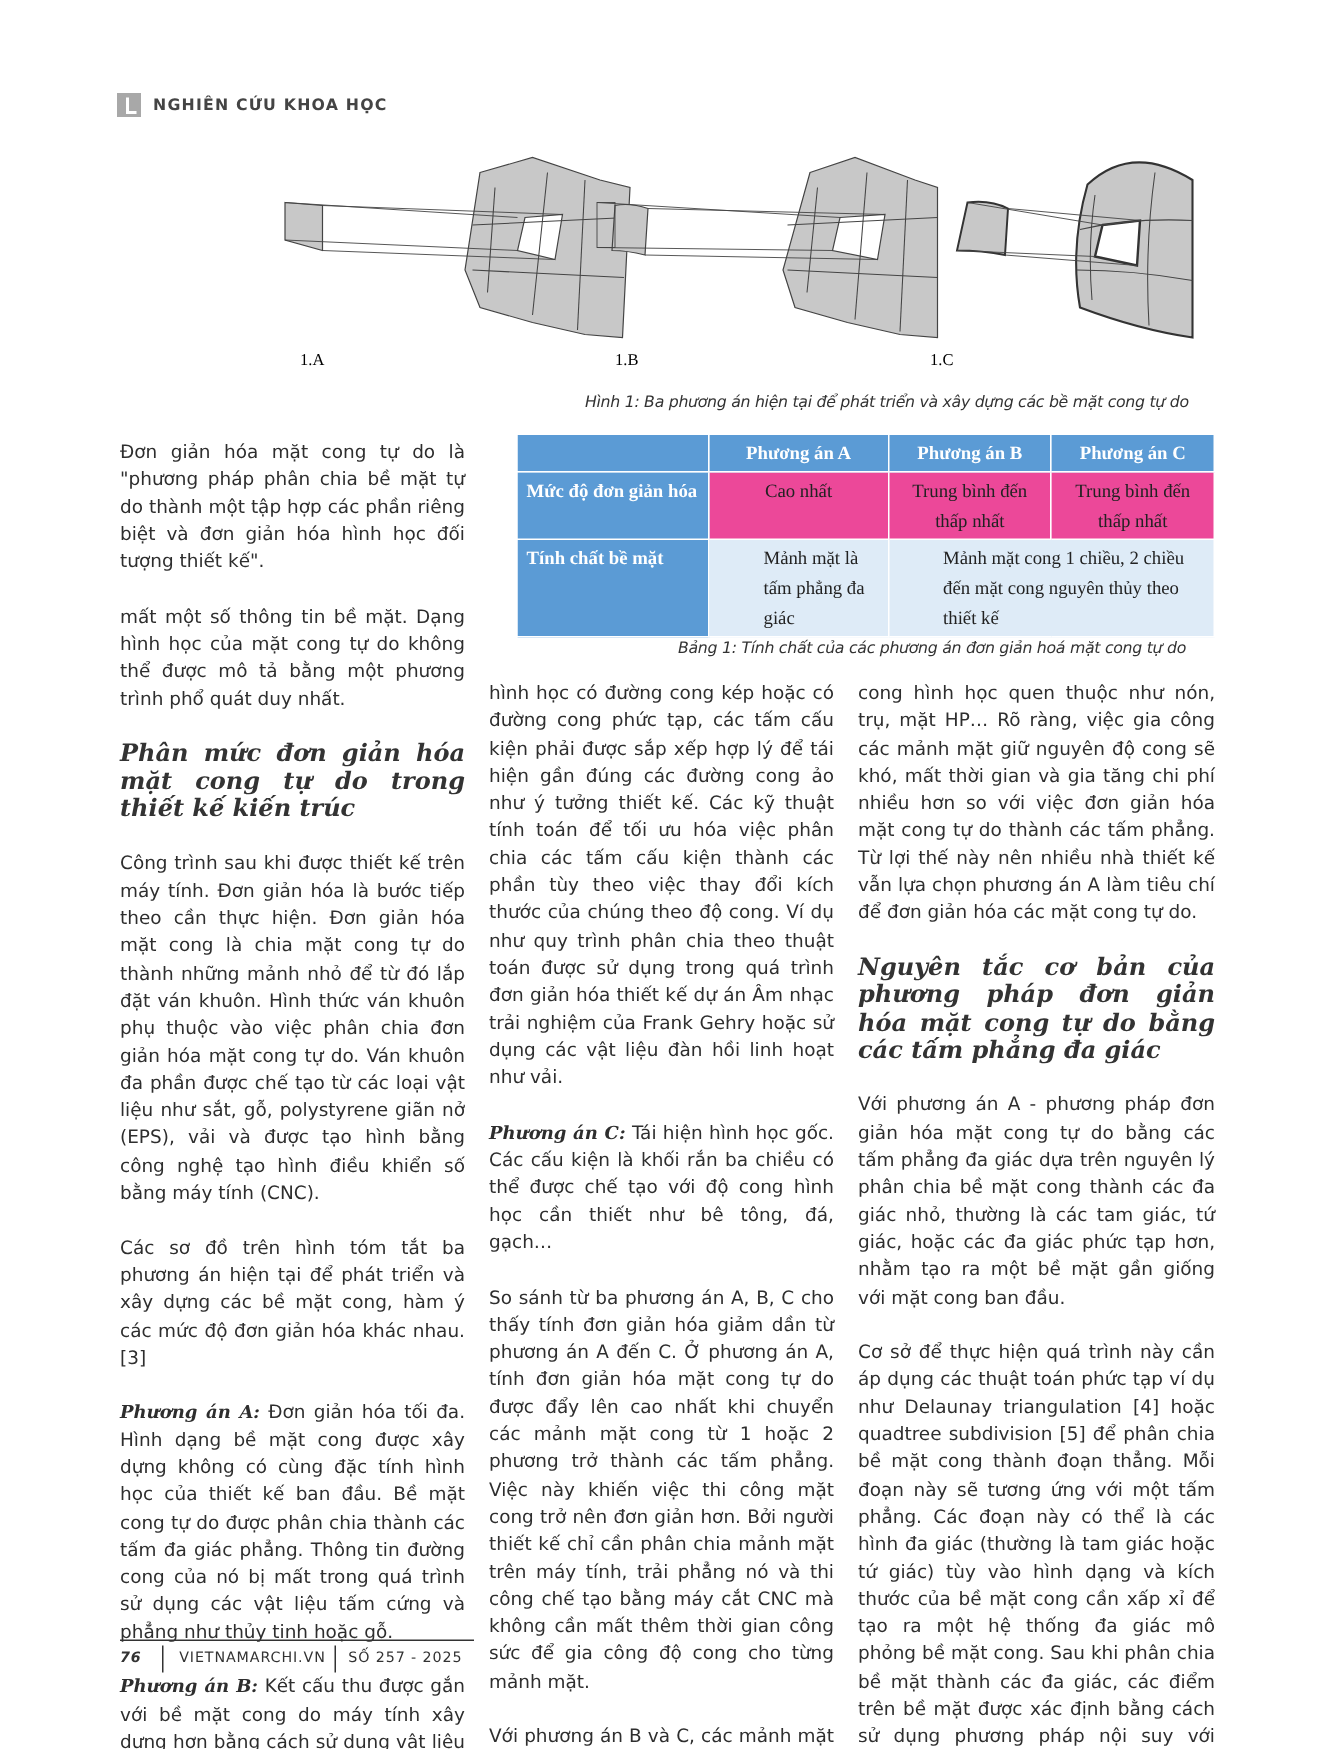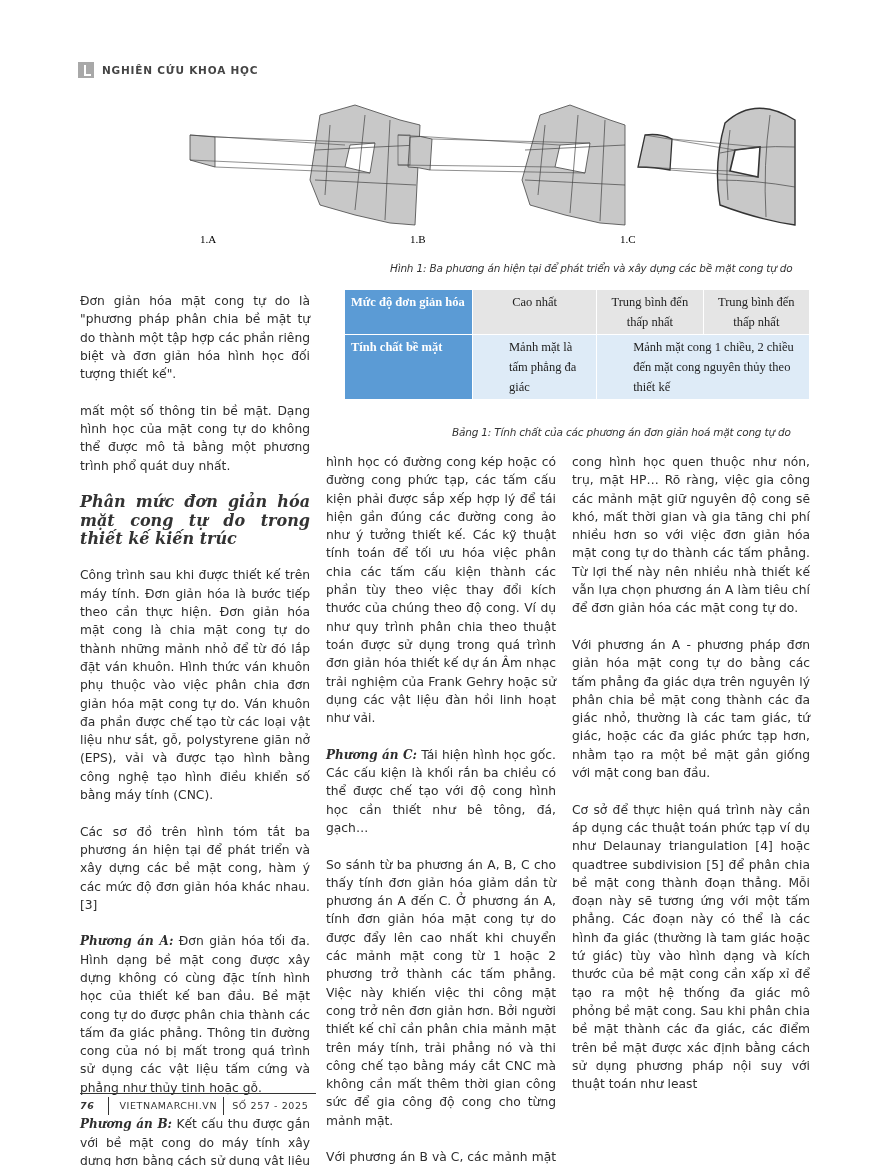--- a/index.html
+++ b/index.html
@@ -17,21 +17,21 @@
   .figure { left: 130px; top: 95px; width: 690px; height: 180px; }
   .fig-caption { left: 390px; top: 262px; font-size: 10.5px; font-style: italic; color: #333; letter-spacing: -0.2px; }
   .fig-label { font-family: "Liberation Serif", serif; font-size: 11px; color: #444; }
 
   
   .tbl { left: 344px; top: 289px; width: 466px; border-collapse: collapse;
          font-family: "Liberation Serif", serif; font-size: 12.5px; }
   .tbl td { padding: 2px 6px; line-height: 20px; vertical-align: top; border: 1px solid #fff; }
   .tbl .head td { background: #5b9bd5; color: #fff; font-weight: bold; text-align: center; }
   .tbl .rh { background: #5b9bd5; color: #fff; font-weight: bold; width: 115px; }
-  .tbl .c1 { background: #e5e5e5; color: #222; }
+  .tbl .c1 { background: #ec4899; color: #222; }
   .tbl .c2 { background: #deebf7; color: #222; padding-left: 36px; }
   .tbl .ctr { text-align: center; }
   .tbl-caption { left: 452px; top: 426px; font-size: 10.5px; font-style: italic; color: #333; letter-spacing: -0.2px; }
 
   
   .col { font-size: 12.3px; line-height: 18.3px; text-align: justify; color: #2e2e2e; }
   .col p { margin: 0 0 18.3px 0; }
   .col .sub { font-family: "DejaVu Serif", serif; font-style: italic; font-weight: bold; font-size: 16px; color: #333; }
   .col .lead { font-family: "DejaVu Serif", serif; font-style: italic; font-weight: bold; font-size: 12px; }
   .col1 { left: 80px; top: 292px; width: 230px; }
@@ -101,20 +101,26 @@
       <line x1="508" y1="72" x2="600" y2="76" stroke="#444" stroke-width="0.6"></line>
       <line x1="540" y1="75" x2="628" y2="82" stroke="#444" stroke-width="0.6"></line>
       <text class="fig-label" x="490" y="148">1.C</text>
     </g>
   </svg>
 </div>
 <div class="abs fig-caption">Hình 1: Ba phương án hiện tại để phát triển và xây dựng các bề mặt cong tự do</div>
 
 <table class="abs tbl">
   <tbody>
+      <tr class="head">
+    <td></td>
+    <td>Phương án A</td>
+    <td>Phương án B</td>
+    <td>Phương án C</td>
+  </tr>
   <tr>
     <td class="rh">Mức độ đơn giản hóa</td>
     <td class="c1 ctr">Cao nhất</td>
     <td class="c1 ctr">Trung bình đến thấp nhất</td>
     <td class="c1 ctr">Trung bình đến thấp nhất</td>
   </tr>
   <tr>
     <td class="rh">Tính chất bề mặt</td>
     <td class="c2">Mảnh mặt là tấm phẳng đa giác</td>
     <td class="c2" colspan="2">Mảnh mặt cong 1 chiều, 2 chiều đến mặt cong nguyên thủy theo thiết kế</td>
@@ -135,20 +141,21 @@
 
 <div class="abs col col2">
   <p>hình học có đường cong kép hoặc có đường cong phức tạp, các tấm cấu kiện phải được sắp xếp hợp lý để tái hiện gần đúng các đường cong ảo như ý tưởng thiết kế. Các kỹ thuật tính toán để tối ưu hóa việc phân chia các tấm cấu kiện thành các phần tùy theo việc thay đổi kích thước của chúng theo độ cong. Ví dụ như quy trình phân chia theo thuật toán được sử dụng trong quá trình đơn giản hóa thiết kế dự án Âm nhạc trải nghiệm của Frank Gehry hoặc sử dụng các vật liệu đàn hồi linh hoạt như vải.</p>
   <p><span class="lead">Phương án C:</span><span> Tái hiện hình học gốc. Các cấu kiện là khối rắn ba chiều có thể được chế tạo với độ cong hình học cần thiết như bê tông, đá, gạch…</span></p>
   <p>So sánh từ ba phương án A, B, C cho thấy tính đơn giản hóa giảm dần từ phương án A đến C. Ở phương án A, tính đơn giản hóa mặt cong tự do được đẩy lên cao nhất khi chuyển các mảnh mặt cong từ 1 hoặc 2 phương trở thành các tấm phẳng. Việc này khiến việc thi công mặt cong trở nên đơn giản hơn. Bởi người thiết kế chỉ cần phân chia mảnh mặt trên máy tính, trải phẳng nó và thi công chế tạo bằng máy cắt CNC mà không cần mất thêm thời gian công sức để gia công độ cong cho từng mảnh mặt.</p>
   <p>Với phương án B và C, các mảnh mặt được phân chia từ mặt cong tự do có thể được giữ nguyên độ cong nguyên thủy hoặc gán gần đúng theo một mặt</p>
 </div>
 
 <div class="abs col col3">
   <p>cong hình học quen thuộc như nón, trụ, mặt HP… Rõ ràng, việc gia công các mảnh mặt giữ nguyên độ cong sẽ khó, mất thời gian và gia tăng chi phí nhiều hơn so với việc đơn giản hóa mặt cong tự do thành các tấm phẳng. Từ lợi thế này nên nhiều nhà thiết kế vẫn lựa chọn phương án A làm tiêu chí để đơn giản hóa các mặt cong tự do.</p>
+  <p class="sub">Nguyên tắc cơ bản của phương pháp đơn giản hóa mặt cong tự do bằng các tấm phẳng đa giác</p>
   <p>Với phương án A - phương pháp đơn giản hóa mặt cong tự do bằng các tấm phẳng đa giác dựa trên nguyên lý phân chia bề mặt cong thành các đa giác nhỏ, thường là các tam giác, tứ giác, hoặc các đa giác phức tạp hơn, nhằm tạo ra một bề mặt gần giống với mặt cong ban đầu.</p>
   <p>Cơ sở để thực hiện quá trình này cần áp dụng các thuật toán phức tạp ví dụ như Delaunay triangulation [4] hoặc quadtree subdivision [5] để phân chia bề mặt cong thành đoạn thẳng. Mỗi đoạn này sẽ tương ứng với một tấm phẳng. Các đoạn này có thể là các hình đa giác (thường là tam giác hoặc tứ giác) tùy vào hình dạng và kích thước của bề mặt cong cần xấp xỉ để tạo ra một hệ thống đa giác mô phỏng bề mặt cong. Sau khi phân chia bề mặt thành các đa giác, các điểm trên bề mặt được xác định bằng cách sử dụng phương pháp nội suy với thuật toán như least</p>
 </div>
 
 <div class="abs footer">
   <span class="pg">76</span>
   <span class="sep"></span>
   <span class="site">VIETNAMARCHI.VN</span>
   <span class="sep"></span>
   <span class="issue">SỐ 257 - 2025</span>

